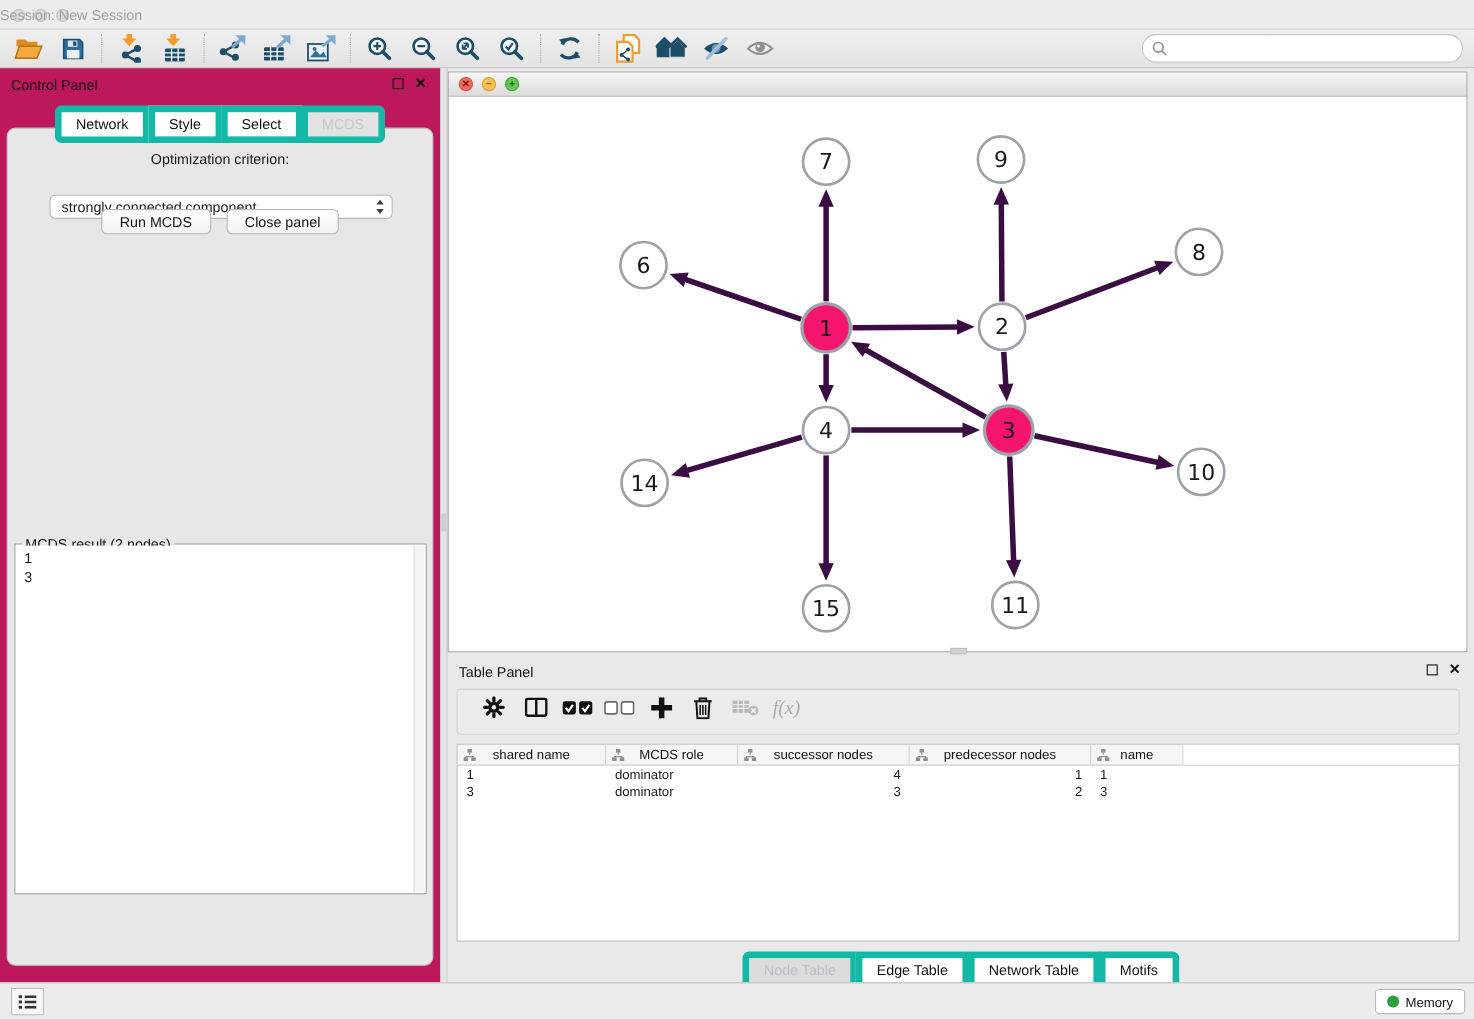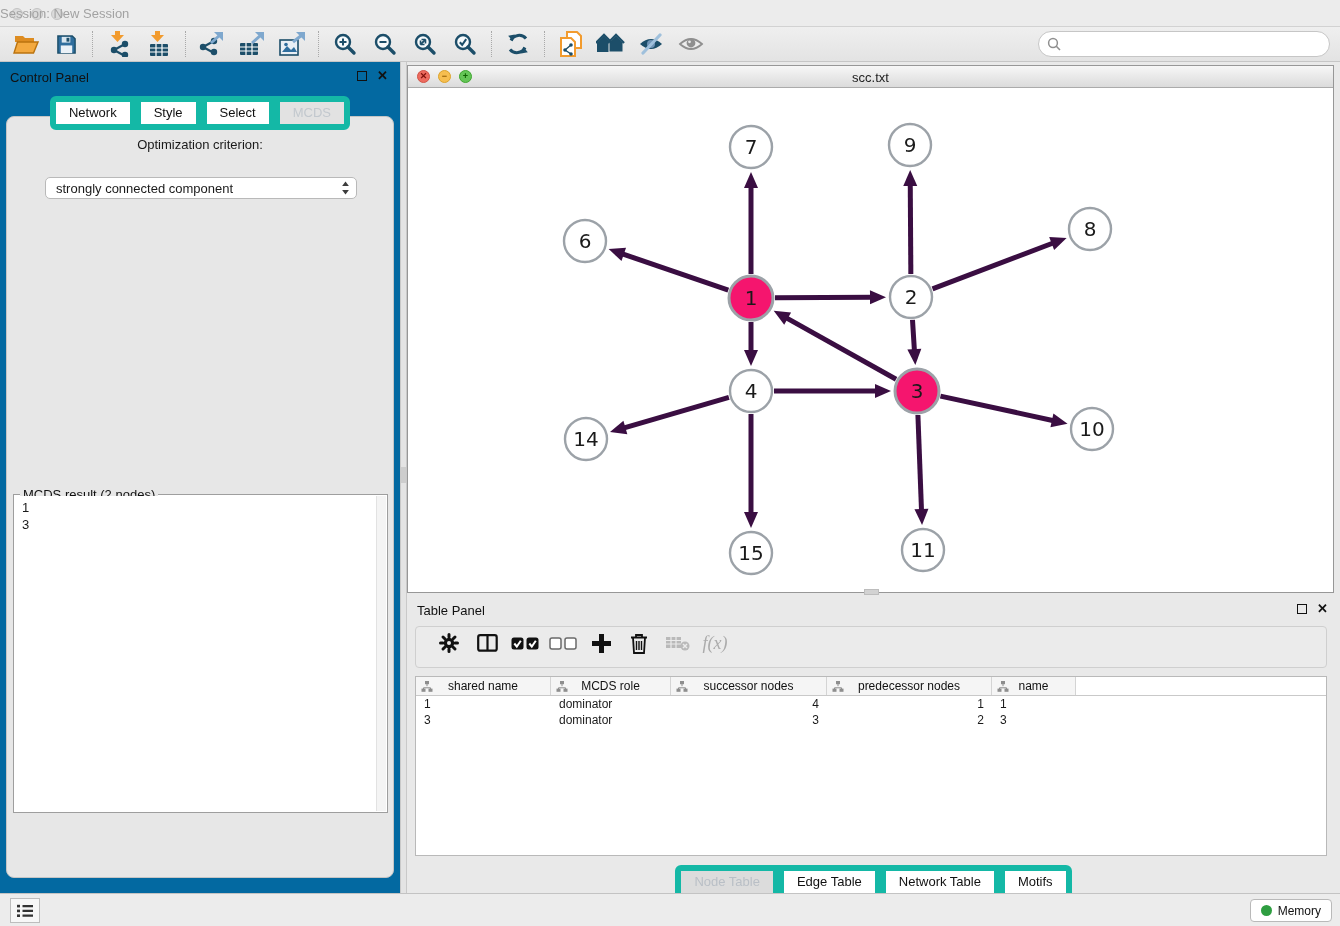--- a/index.html
+++ b/index.html
@@ -21,21 +21,21 @@
     background:linear-gradient(#EFEFEF,#E3E3E3); border-bottom:1px solid #C6C6C6;
     display:flex; align-items:center; padding-left:6px; }
   .tbtn { width:40px; height:30px; display:flex; align-items:center; justify-content:center; }
   .sep { width:0; height:26px; border-left:1px dotted #A9A9A9; margin:0 6px; }
   .searchbox { position:absolute; right:10px; top:4px; width:292px; height:26px;
     background:#fff; border:1px solid #C6C6C6; border-radius:13px;
     display:flex; align-items:center; padding:0 8px; }
   .searchbox input { border:none; outline:none; flex:1; font-size:13px; margin-left:6px;
     font-family:"Liberation Sans",sans-serif; background:transparent; }
   
-  .control-panel { position:absolute; left:0; top:62px; width:400px; bottom:33px; background:#0369a1; }
+  .control-panel { position:absolute; left:0; top:62px; width:400px; bottom:33px; background:#be185d; }
   .panel-head { position:relative; height:30px; }
   .panel-title { position:absolute; left:10px; top:8px; font-size:13px; color:#111; }
   .panel-icons { position:absolute; right:12px; top:9px; display:flex; gap:10px; align-items:center; }
   .float-box { width:10px; height:10px; border:1.7px solid #111; display:inline-block; }
   .panel-x { font-size:13px; font-weight:bold; color:#111; line-height:10px; }
   .cp-tabs { position:relative; display:flex; justify-content:center; z-index:2; margin-top:4px; }
   .tab { padding:3px 13px 4px; font-size:13px; background:#fff; border:6px solid #14b8a6;
     margin-left:-1px; color:#111; }
   .tab.first { border-radius:6px 0 0 6px; margin-left:0; }
   .tab.last  { border-radius:0 6px 6px 0; }
@@ -276,41 +276,44 @@
   </div>
   <div class="cp-body">
     <div class="opt-label">Optimization criterion:</div>
     <div class="combo">
       <span class="combo-text">strongly connected component</span>
       <svg width="9" height="14" viewBox="0 0 9 14">
         <path d="M4.5 0.5l3.4 4.4H1.1z" fill="#3C3C3C"></path>
         <path d="M4.5 13.5l3.4-4.4H1.1z" fill="#3C3C3C"></path>
       </svg>
     </div>
+    <div class="btn-row">
+      <span class="btn">Run MCDS</span>
+      <span class="btn">Close panel</span>
+    </div>
     <div class="result-fieldset">
       <span class="result-legend">MCDS result (2 nodes)</span>
       <div class="result-text" id="mcds-result-text">1
 3</div>
       <div class="result-scroll"></div>
     </div>
   </div>
 </div>
 
 <div class="splitter">
   <span class="split-handle"></span>
 </div>
 
 <div class="netwin">
   <div class="netwin-titlebar">
     <div class="nw-lights">
       <span class="nwl red">✕</span>
       <span class="nwl yellow">−</span>
       <span class="nwl green">+</span>
     </div>
-    <div class="nw-title">scc.txt</div>
   </div>
   <div class="net-canvas">
     <svg id="graph-svg" width="925" height="504" viewBox="0 0 925 504">
         <line x1="343" y1="186" x2="343" y2="97" stroke="#3A0E42" stroke-width="5"></line>
         <polygon points="343,84 350,100 336,100" fill="#3A0E42"></polygon>
         <line x1="320.30089555424746" y1="202.20572919633798" x2="212.94024870577482" y2="165.34092877246488" stroke="#3A0E42" stroke-width="5"></line>
         <polygon points="200.64490046432553,161.11903208714793 218.0509657458953,159.69464049291147 213.50430777709246,172.93578475293376" fill="#3A0E42"></polygon>
         <line x1="366.9995312637325" y1="209.8500029296017" x2="465.00074216575695" y2="209.23749536146403" stroke="#3A0E42" stroke-width="5"></line>
         <polygon points="478.00048826694535,209.15624694833159 462.04454990332323,216.25610828051913 461.95705161225754,202.2563817100085" fill="#3A0E42"></polygon>
         <line x1="343" y1="234" x2="343" y2="265" stroke="#3A0E42" stroke-width="5"></line>

